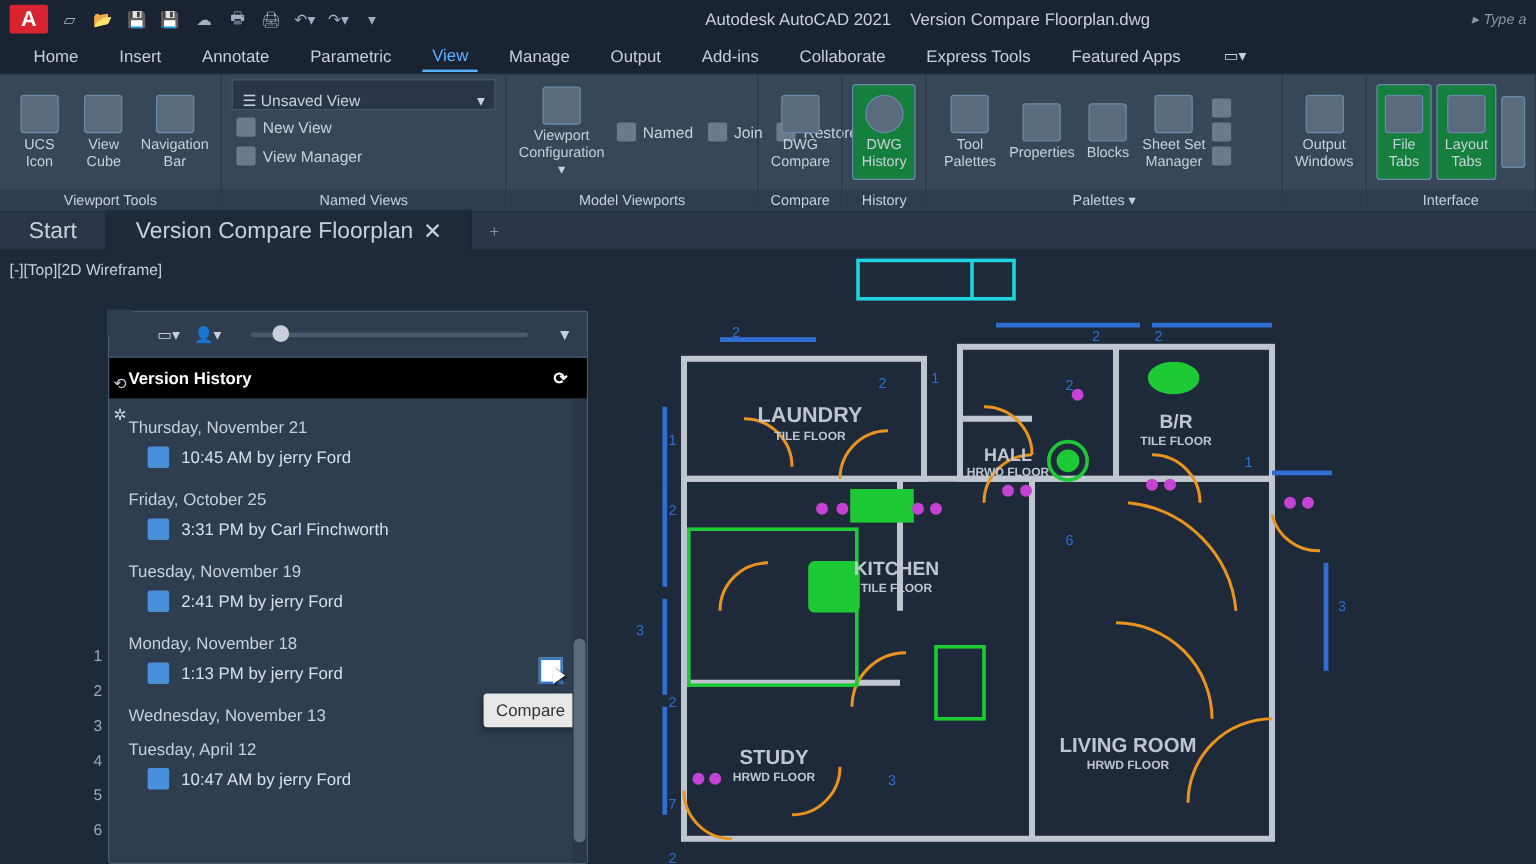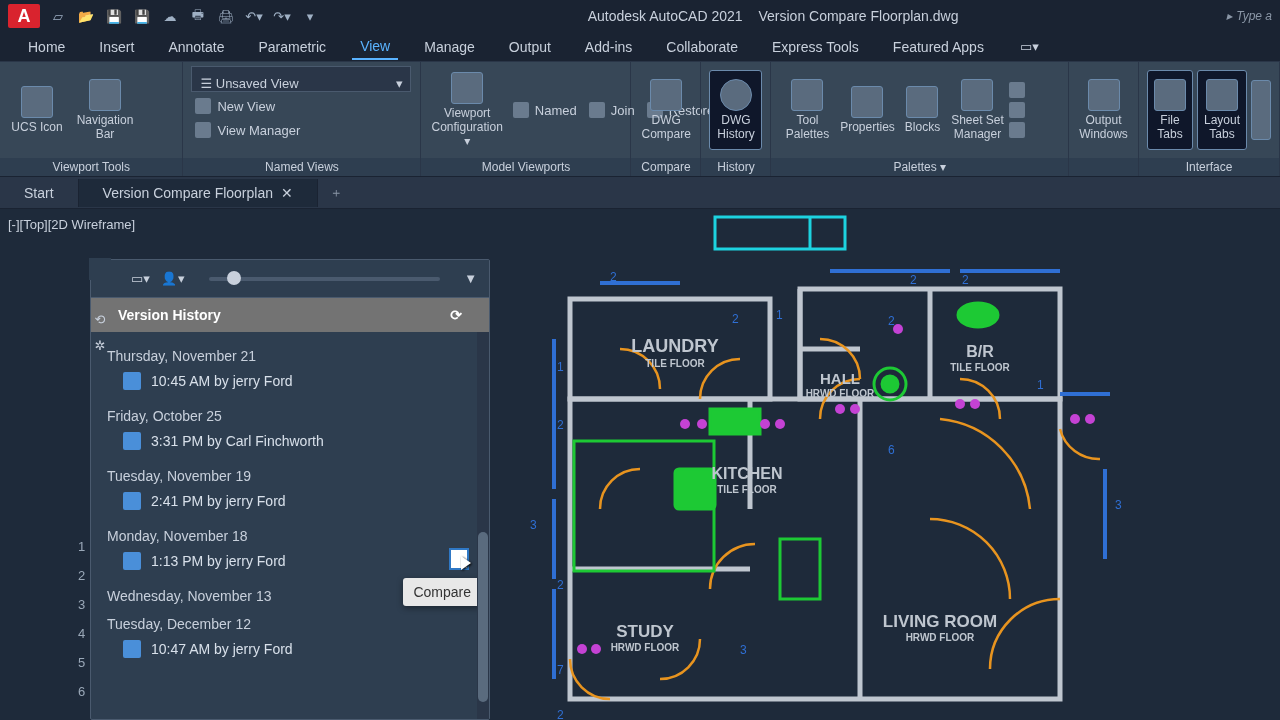--- a/index.html
+++ b/index.html
@@ -17,48 +17,48 @@
 
 .ribbon-tabs { height: 30px; background: #1a2332; display: flex; align-items: center; padding: 0 20px; gap: 18px; border-bottom: 1px solid #2a3648; }
 .ribbon-tab { padding: 4px 8px; color: #c8d0dc; cursor: pointer; font-size: 14px; }
 .ribbon-tab.active { color: #5ab3ff; border-bottom: 2px solid #5ab3ff; }
 
 .ribbon-body { height: 115px; background: #374757; display: flex; border-bottom: 1px solid #1a2332; }
 .ribbon-panel { border-right: 1px solid #2a3648; display: flex; flex-direction: column; }
 .panel-body { flex: 1; display: flex; align-items: center; padding: 4px 8px; gap: 4px; }
 .panel-title { text-align: center; font-size: 12px; color: #c8d0dc; padding: 2px 0; background: #2e3e50; }
 .big-btn { display: flex; flex-direction: column; align-items: center; justify-content: center; width: 58px; height: 80px; cursor: pointer; text-align: center; font-size: 12px; color: #c8d0dc; gap: 2px; padding: 2px; border-radius: 3px; }
-.big-btn.active { background: #0f172a; border: 1px solid #6b8aab; }
+.big-btn.active { background: #15803d; border: 1px solid #6b8aab; }
 .big-btn-icon { width: 32px; height: 32px; background: #5a6b7e; border: 1px solid #6b8aab; border-radius: 3px; }
 .combo { width: 220px; height: 26px; background: #2a3648; border: 1px solid #4a5a6e; color: #c8d0dc; display: flex; align-items: flex-end; padding: 0 8px; justify-content: space-between; }
 .small-row { display: flex; align-items: center; gap: 6px; font-size: 13px; color: #c8d0dc; padding: 2px 4px; cursor: pointer; }
 .small-ico { width: 16px; height: 16px; background: #6a7b8e; border-radius: 2px; }
 
 
 .doctabs { height: 32px; background: #2a3648; display: flex; align-items: center; border-bottom: 1px solid #1a2332; }
-.doctab { padding: 6px 24px; color: #c8d0dc; cursor: pointer; font-size: 14px; border-right: 1px solid #1a2332; display: flex; align-items: center; gap: 8px; }
+.doctab { padding: 6px 24px; color: #c8d0dc; cursor: pointer; font-size: 19px; border-right: 1px solid #1a2332; display: flex; align-items: center; gap: 8px; }
 .doctab.active { background: #1e2a3a; }
 .newtab { padding: 6px 12px; cursor: pointer; color: #8a96a6; }
 
 
 .drawwrap { position: relative; height: 511px; background: #1e2a3a; }
 .viewlabel { position: absolute; top: 8px; left: 8px; color: #c8d0dc; font-size: 13px; }
 
 
 .linenum { position: absolute; left: 78px; top: 330px; display: flex; flex-direction: column; gap: 10px; color: #9aa8b8; font-size: 13px; }
 .linenum div { height: 19px; }
 
 
 .vhist { position: absolute; left: 90px; top: 50px; width: 400px; height: 461px; background: #2e3e50; border: 1px solid #4a5a6e; border-radius: 2px; display: flex; flex-direction: column; }
 .vhist-tools { height: 38px; background: #2e3e50; display: flex; align-items: center; padding: 0 12px; gap: 12px; border-bottom: 1px solid #4a5a6e; position: relative; }
 .vhist-close { position: absolute; left: -2px; top: -2px; width: 22px; height: 22px; background: #2e3e50; display: flex; align-items: center; justify-content: center; color: #c8d0dc; cursor: pointer; font-weight: bold; }
 .vhist-pin { position: absolute; left: -2px; top: 22px; width: 22px; height: 22px; display: flex; align-items: center; justify-content: center; }
 .vhist-slider { flex: 1; height: 4px; background: #4a5a6e; position: relative; border-radius: 2px; margin: 0 12px; }
 .vhist-slider-thumb { position: absolute; left: 8%; top: -6px; width: 14px; height: 14px; background: #c8d0dc; border-radius: 50%; }
-.vhist-header { height: 34px; background: #737373; display: flex; align-items: center; justify-content: space-between; padding: 0 27px; font-weight: bold; font-size: 14px; color: #fff; }
+.vhist-header { height: 34px; background: #000000; display: flex; align-items: center; justify-content: space-between; padding: 0 16px; font-weight: bold; font-size: 14px; color: #fff; }
 .vhist-list { flex: 1; overflow: auto; padding: 8px 16px; position: relative; }
 .vhist-day { color: #c8d0dc; font-size: 14px; padding: 8px 0 4px 0; }
 .vhist-entry { display: flex; align-items: center; gap: 10px; padding: 4px 0 10px 16px; color: #d8e0ea; font-size: 14px; position: relative; }
 .vhist-ico { width: 18px; height: 18px; background: #4a8fd9; border-radius: 2px; }
 .vhist-compare-ico { position: absolute; right: 4px; top: 0; width: 20px; height: 22px; background: #fff; border: 2px solid #2f78c5; cursor: pointer; }
 .vhist-compare-tip { position: absolute; right: -8px; top: 30px; background: #e8e8e8; color: #333; padding: 6px 10px; border-radius: 3px; font-size: 14px; box-shadow: 0 2px 6px rgba(0,0,0,0.4); }
 .vhist-compare-tip::before { content: ''; position: absolute; top: -6px; right: 14px; border: 6px solid transparent; border-bottom-color: #e8e8e8; }
 .vhist-scroll { position: absolute; right: 0; top: 0; bottom:0; width: 12px; background: #2a3648; }
 .vhist-scroll-thumb { position: absolute; right: 1px; top: 200px; width: 10px; height: 170px; background: #5a6b7e; border-radius: 5px; }
 
@@ -113,20 +113,24 @@
 </div>
 
 <div class="ribbon-body">
 
   <div class="ribbon-panel" style="width:185px">
     <div class="panel-body">
       <div class="big-btn">
           <div class="big-btn-icon"></div>
           <span>UCS Icon</span>
         </div>
+      <div class="big-btn">
+          <div class="big-btn-icon"></div>
+          <span>View Cube</span>
+        </div>
       <div class="big-btn" style="width:70px">
           <div class="big-btn-icon"></div>
           <span>Navigation Bar</span>
         </div>
     </div>
     <div class="panel-title">Viewport Tools</div>
   </div>
 
   <div class="ribbon-panel" style="width:240px">
     <div class="panel-body" style="flex-direction:column;align-items:flex-start;gap:4px">
@@ -302,21 +306,21 @@
           </div>
           <div class="vhist-day">Monday, November 18</div>
           <div class="vhist-entry">
             <span class="vhist-ico"></span>
             <span>1:13 PM by jerry Ford</span>
             <div class="vhist-compare-ico"></div>
             <div class="vhist-compare-tip">Compare</div>
             <div style="position: absolute; right: 2px; top: 8px; width: 0px; height: 0px; border-left: 10px solid rgb(255, 255, 255); border-top: 7px solid transparent; border-bottom: 7px solid transparent; filter: drop-shadow(rgb(0, 0, 0) 1px 1px 1px);"></div>
           </div>
           <div class="vhist-day">Wednesday, November 13</div>
-          <div class="vhist-day">Tuesday, December 12</div>
+          <div class="vhist-day">Tuesday, April 12</div>
           <div class="vhist-entry">
             <span class="vhist-ico"></span>
             <span>10:47 AM by jerry Ford</span>
           </div>
         </div>
       <div class="vhist-scroll">
           <div class="vhist-scroll-thumb"></div>
         </div>
     </div>
   </div>

